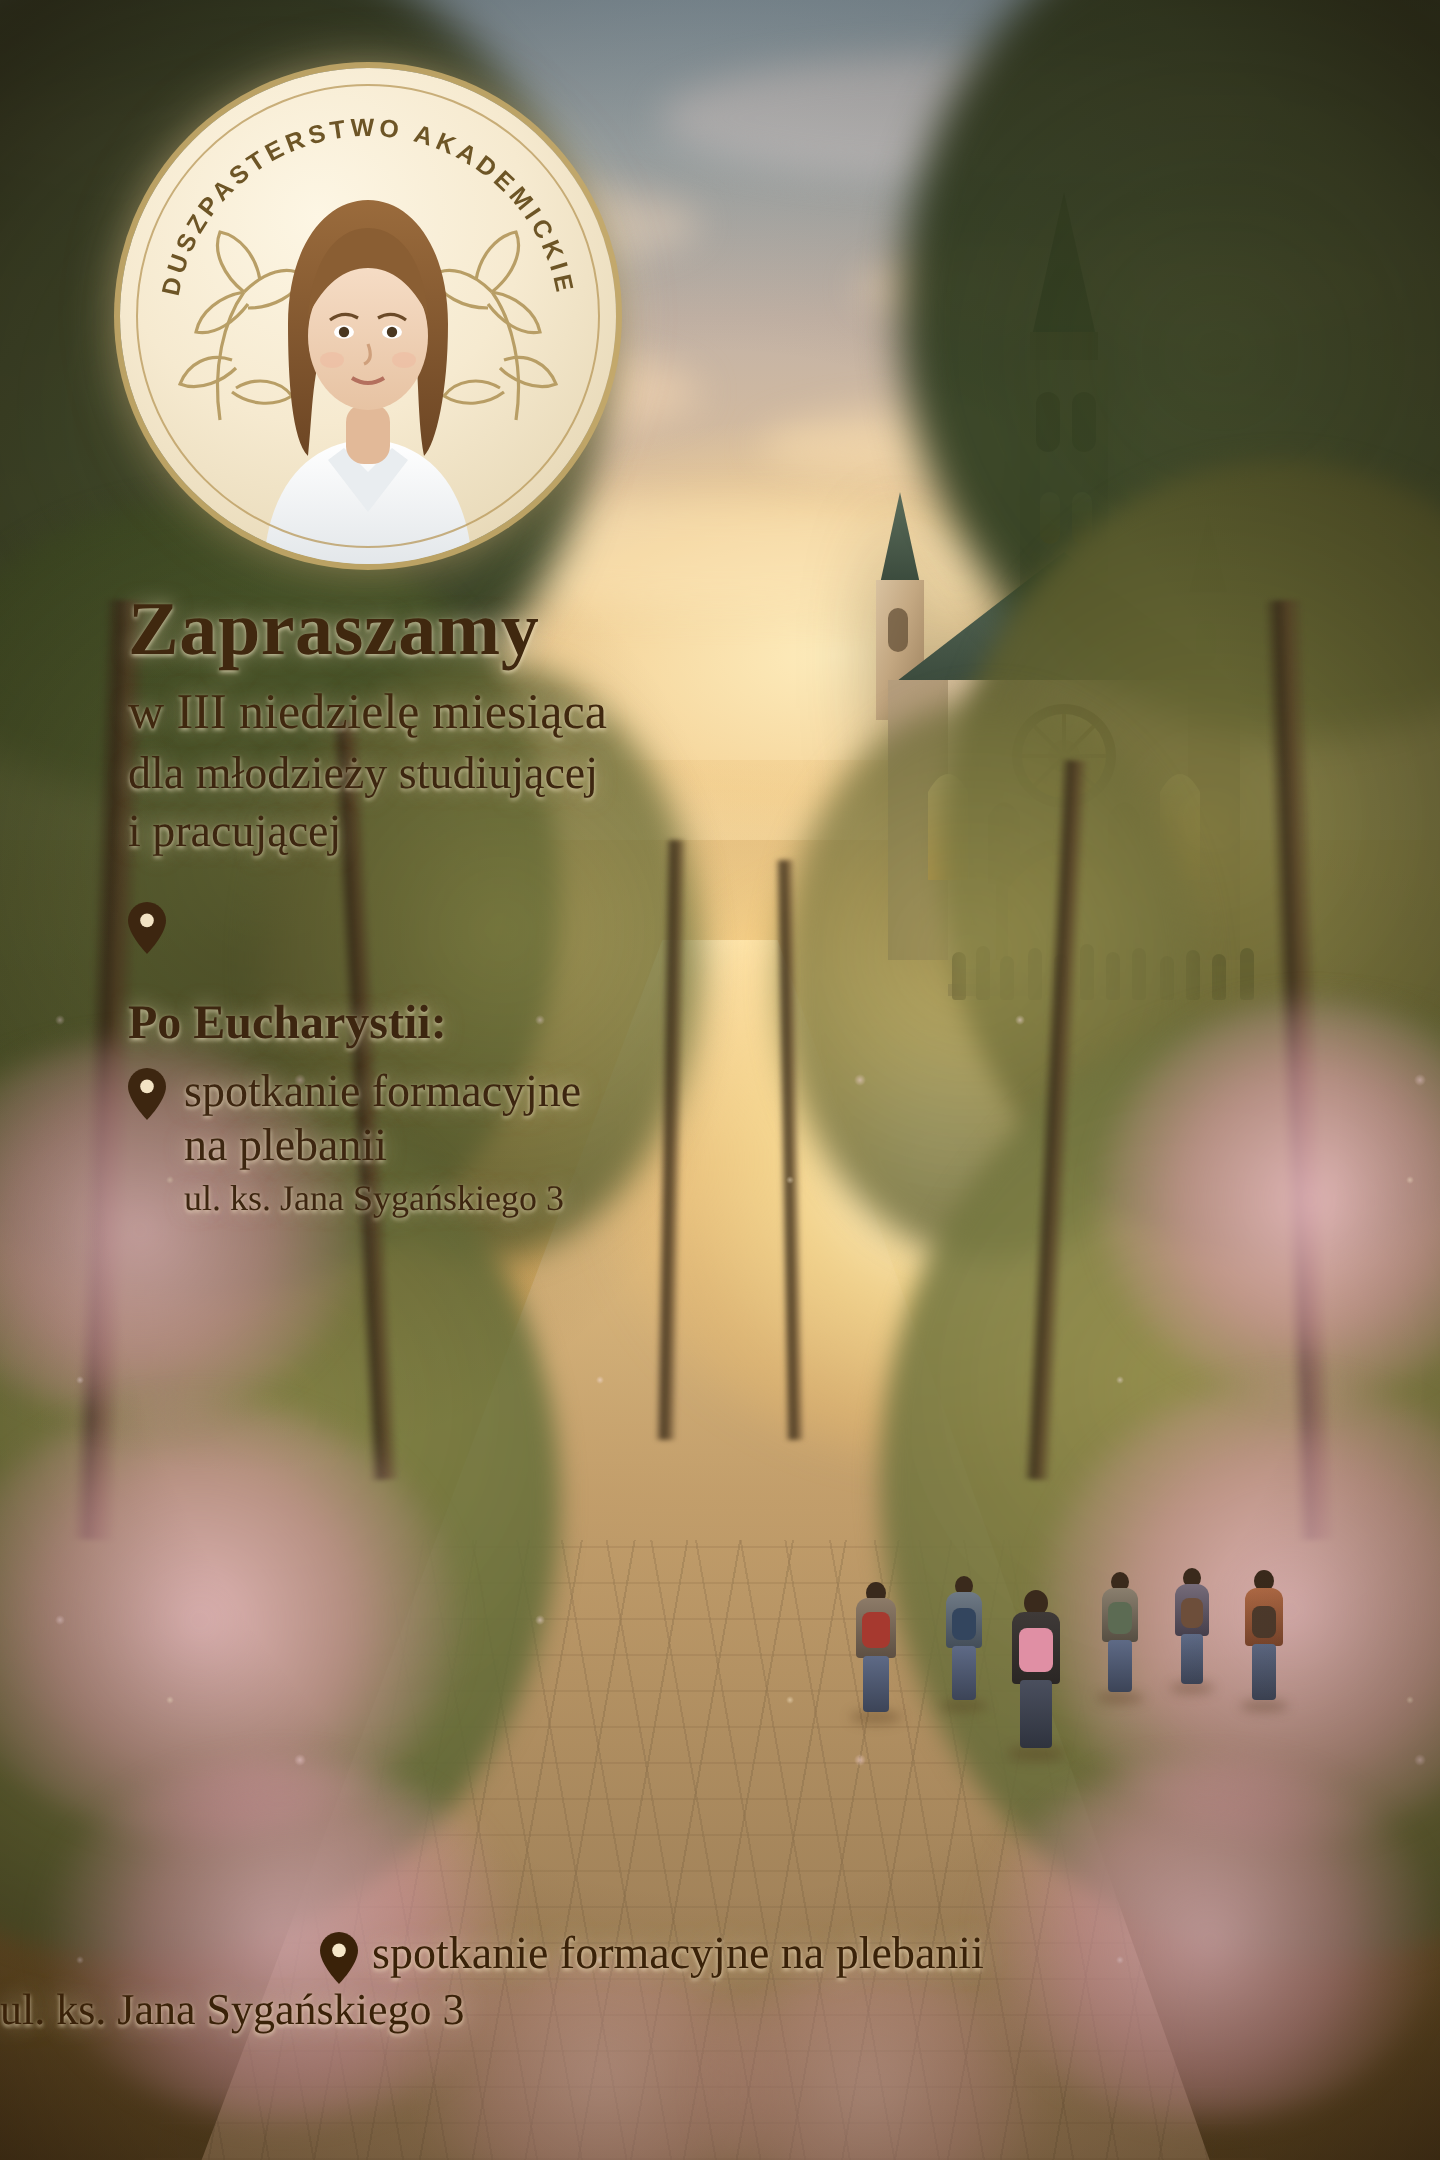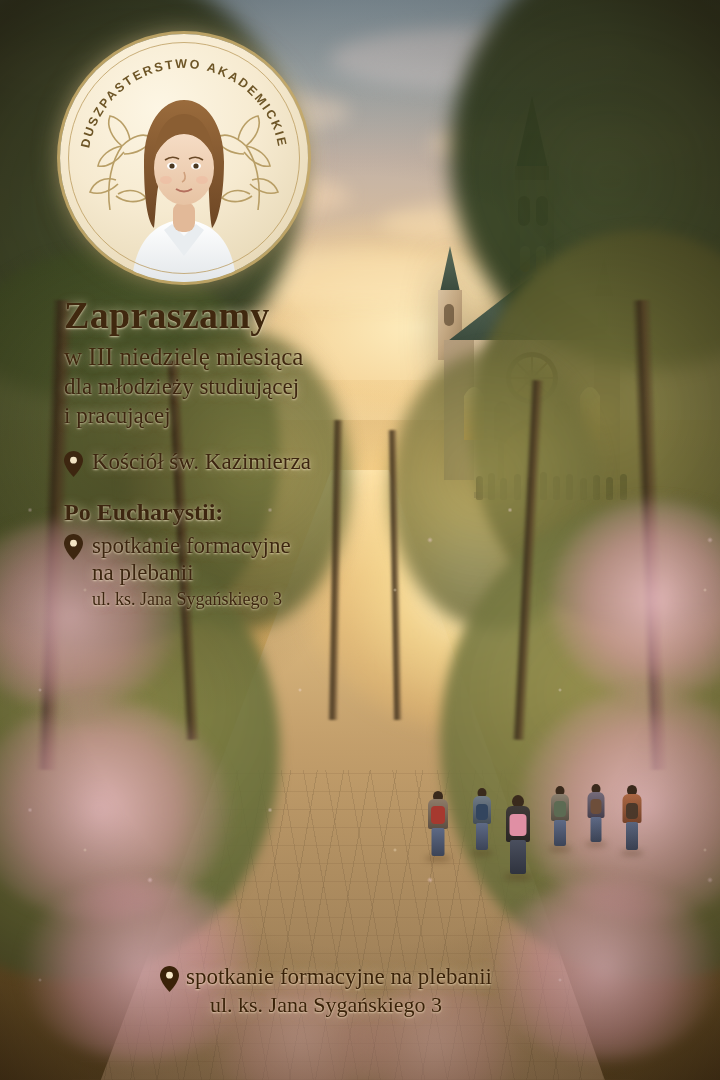--- a/index.html
+++ b/index.html
@@ -427,21 +427,21 @@
     top: 2px;
   }
   .pin svg { display:block; }
 
   
   .bottom {
     position: absolute;
     left: 0;
     bottom: 62px;
     width: 652px;
-    text-align: center;
+    text-align: left;
     color: #3a2209;
     text-shadow: 0 1px 2px rgba(255,240,205,0.7), 0 0 12px rgba(255,238,200,0.55);
   }
   .bottom .row {
     display: flex;
     align-items: center;
     justify-content: center;
     gap: 7px;
   }
   .bottom .b1 {
@@ -728,21 +728,20 @@
     <div class="line-dla1">dla młodzieży studiującej</div>
     <div class="line-dla2">i pracującej</div>
 
     <div class="place-row">
       <span class="pin">
         <svg width="19" height="26" viewBox="0 0 19 26" xmlns="http://www.w3.org/2000/svg">
           <path d="M9.5,0 C4.3,0 0,4.2 0,9.3 C0,16.4 9.5,26 9.5,26 C9.5,26 19,16.4 19,9.3 C19,4.2 14.7,0 9.5,0 Z" fill="#3d2610"></path>
           <circle cx="9.5" cy="9.2" r="3.4" fill="#f3e3c4"></circle>
         </svg>
       </span>
-      <span class="txt">Kościół św. Kazimierza</span>
     </div>
 
     <div class="po-euch">Po Eucharystii:</div>
 
     <div class="form-row">
       <span class="pin">
         <svg width="19" height="26" viewBox="0 0 19 26" xmlns="http://www.w3.org/2000/svg">
           <path d="M9.5,0 C4.3,0 0,4.2 0,9.3 C0,16.4 9.5,26 9.5,26 C9.5,26 19,16.4 19,9.3 C19,4.2 14.7,0 9.5,0 Z" fill="#3d2610"></path>
           <circle cx="9.5" cy="9.2" r="3.4" fill="#f3e3c4"></circle>
         </svg>

